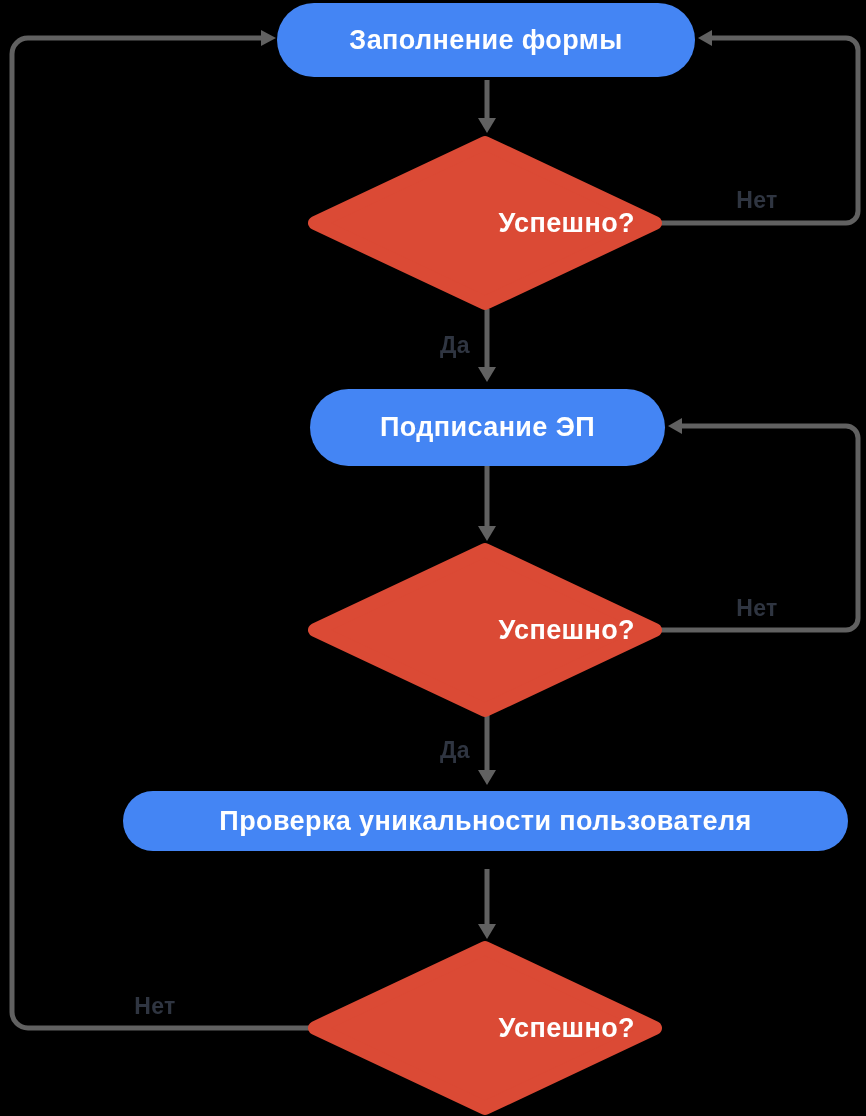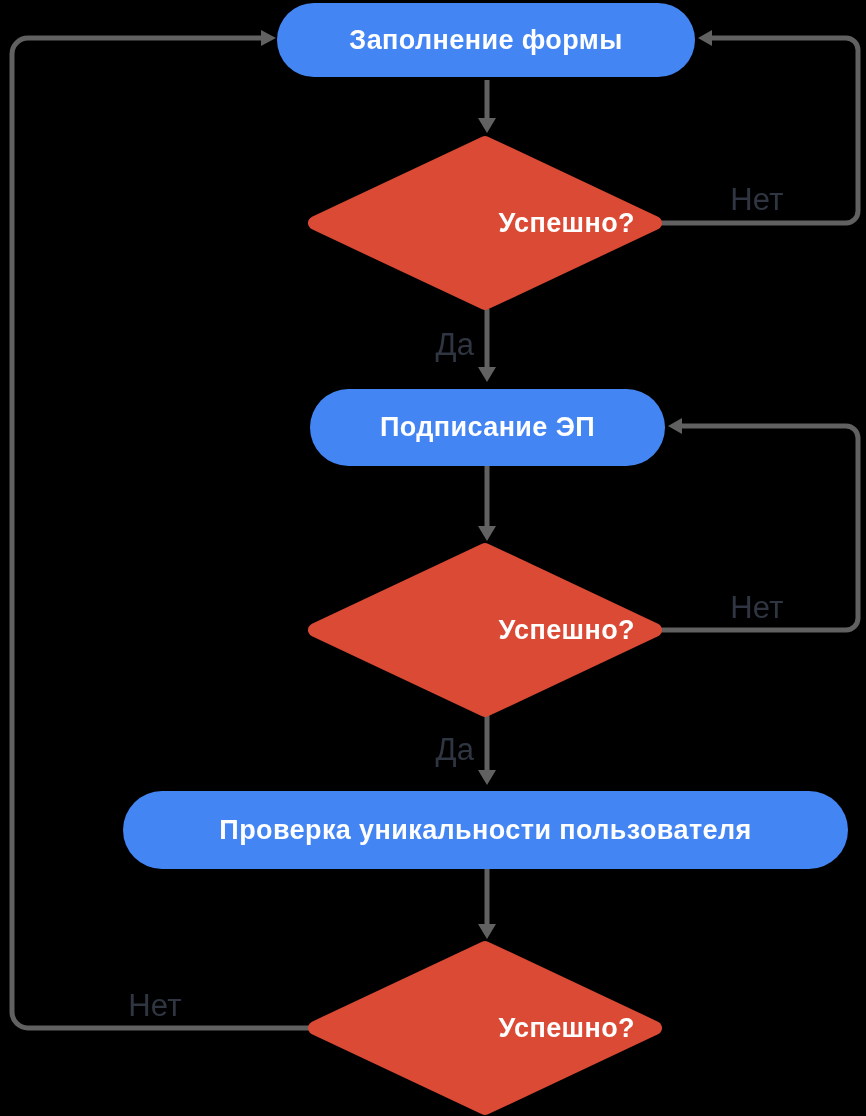--- a/index.html
+++ b/index.html
@@ -50,22 +50,22 @@
     background: var(--process-fill, #4485F4);
   }
   .decision-label {
     background: transparent;
     justify-content: flex-end;
   }
   .edge-label {
     position: absolute;
     transform: translate(-50%, -50%);
     color: var(--edge-label-text, #2F3541);
-    font-size: 31px;
-    font-weight: 400;
+    font-size: 23px;
+    font-weight: 700;
     letter-spacing: 0.3px;
     white-space: nowrap;
   }
 </style>
 </head>
 <body>
 
 <div class="canvas">
 
   <svg class="edge-layer" width="866" height="1116" viewBox="0 0 866 1116">
@@ -100,21 +100,21 @@
   </svg>
 
   <div class="node process" style="left:277px; top:3px; width:418px; height:74px; border-radius:37px;">
     <span>Заполнение формы</span>
   </div>
 
   <div class="node process" style="left:310px; top:389px; width:355px; height:77px; border-radius:39px;">
     <span>Подписание ЭП</span>
   </div>
 
-  <div class="node process" style="left:123px; top:791px; width:725px; height:78px; border-radius:39px;text-align:center;">
+  <div class="node process" style="left:123px; top:791px; width:725px; height:60px; border-radius:39px;text-align:center;">
     <span>Проверка уникальности пользователя</span>
   </div>
 
   <div class="node decision-label" style="left:335px; top:193px; width:300px; height:60px;">
     <span>Успешно?</span>
   </div>
 
   <div class="node decision-label" style="left:335px; top:600px; width:300px; height:60px;">
     <span>Успешно?</span>
   </div>

